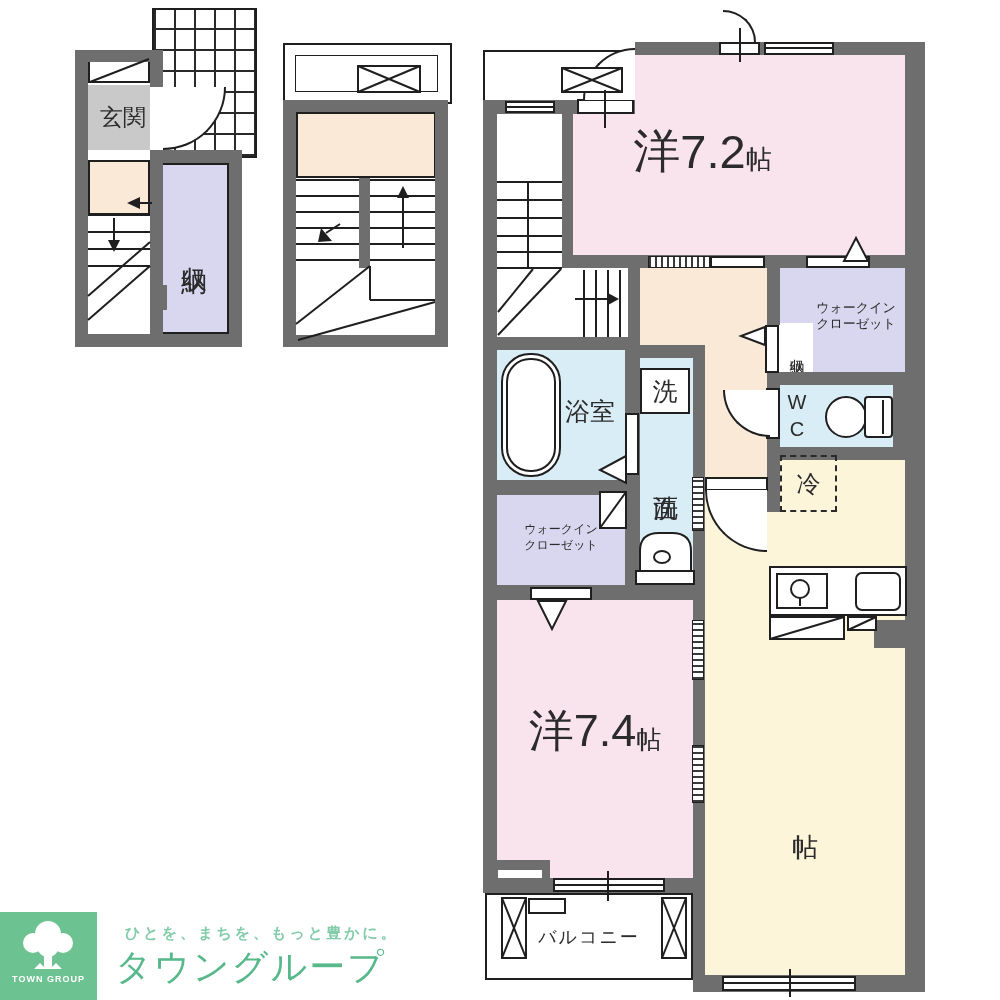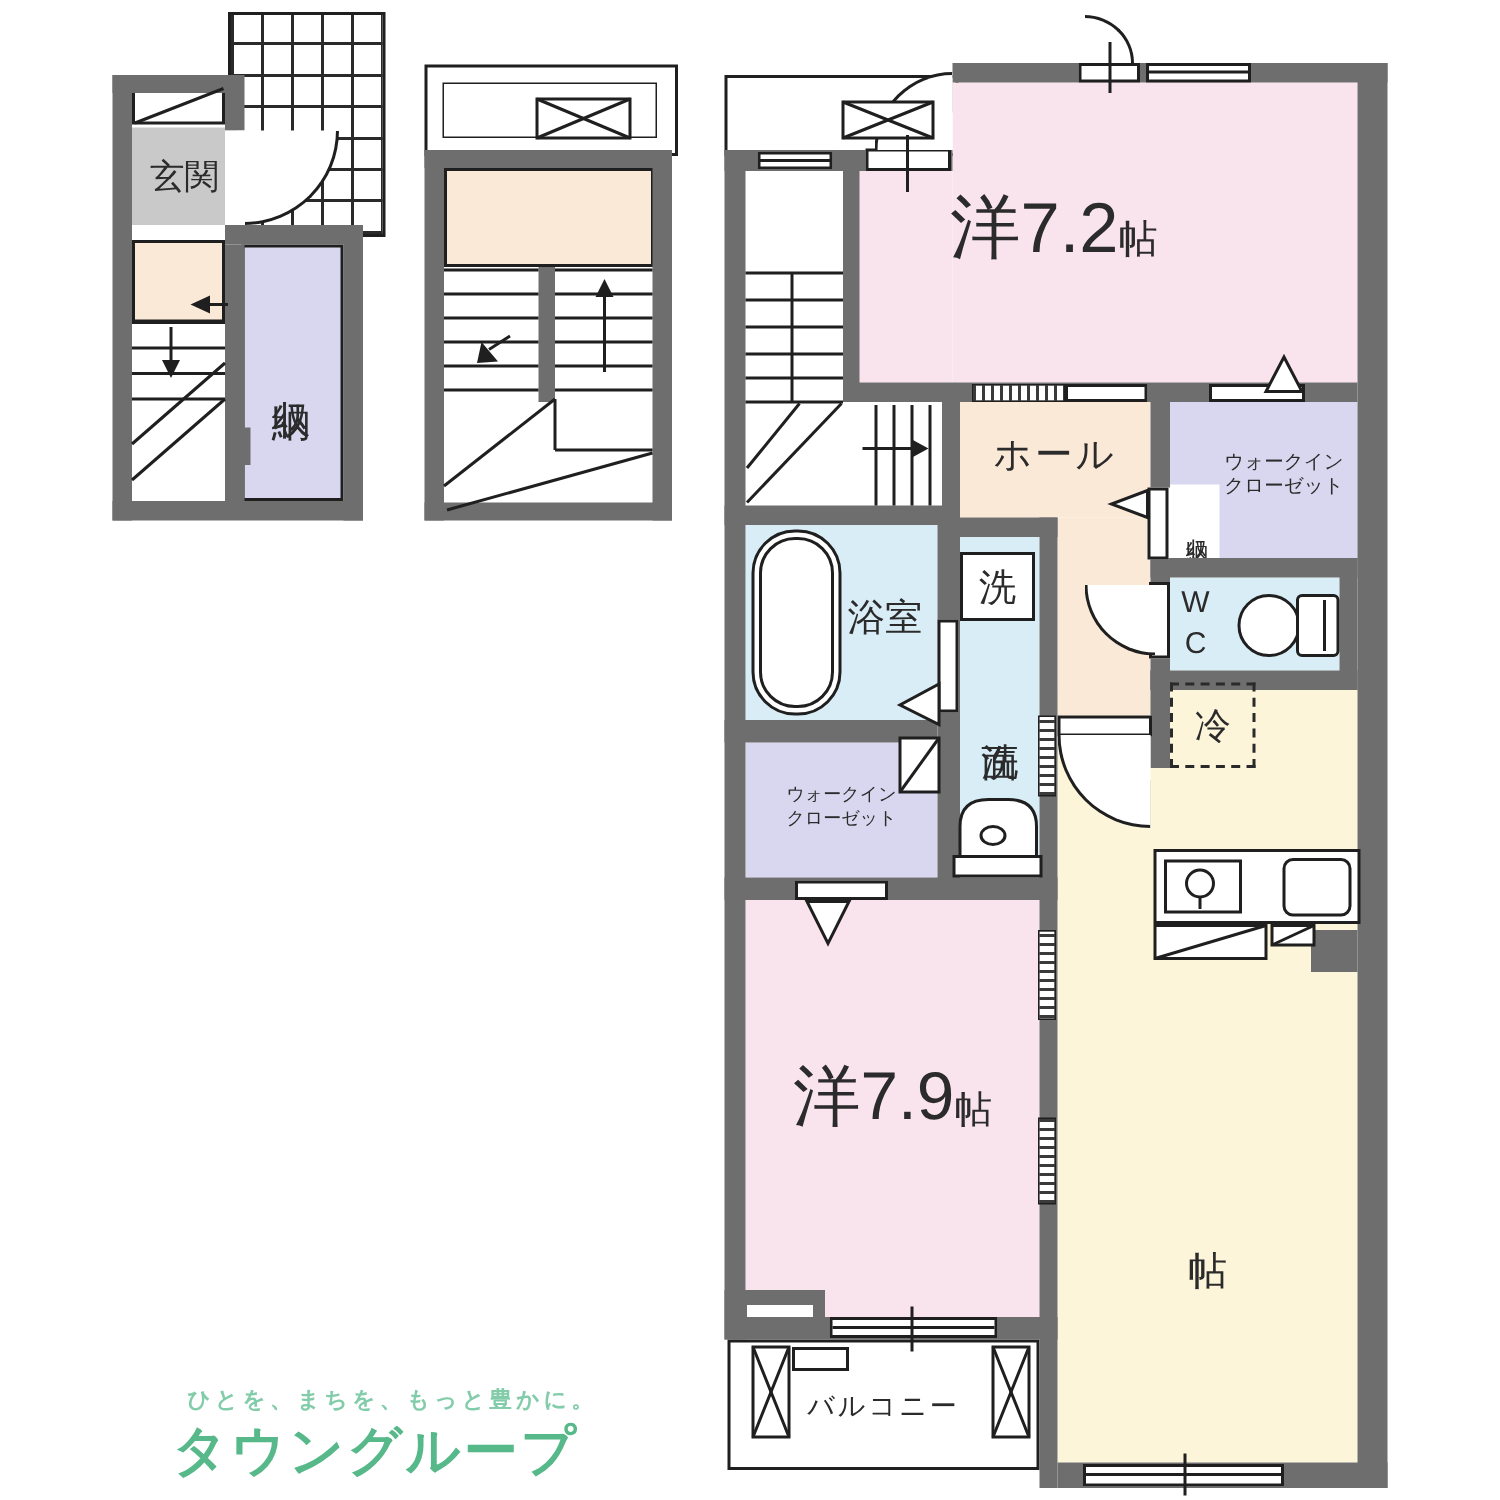--- a/index.html
+++ b/index.html
@@ -22,21 +22,21 @@
   .tiles{position:absolute;background-color:#fff;border:2px solid var(--ink,#1f1f1f);
          background-image:repeating-linear-gradient(0deg,#2a2a2a 0 2px,transparent 2px 21px),
                           repeating-linear-gradient(90deg,#2a2a2a 0 2px,transparent 2px 20px);}
   .dashedbox{position:absolute;border:2px dashed #2a2a2a;display:flex;align-items:center;justify-content:center;box-sizing:border-box;}
   svg.overlay{position:absolute;left:0;top:0;pointer-events:none;}
   #logo-square{position:absolute;left:0;top:912px;width:97px;height:88px;background:var(--green_square,#6cc291);
                display:flex;flex-direction:column;align-items:center;justify-content:flex-start;}
   #logo-mark-text{color:#fff;font-size:9px;letter-spacing:1px;font-weight:bold;margin-top:-2px;}
   #logo-tagline{position:absolute;left:125px;top:924px;font-size:15px;font-weight:bold;
                 color:var(--green_tagline,#82ccaa);letter-spacing:3px;}
-  #logo-brand{position:absolute;left:115px;top:943px;font-size:36px;font-weight:bold;
+  #logo-brand{position:absolute;left:115px;top:943px;font-size:36px;font-weight:normal;
               color:var(--green_brand,#57b88a);letter-spacing:2px;}
 </style>
 </head>
 <body>
 
 <div id="stage">
 
   <div class="tiles" style="left:152px;top:8px;width:101px;height:146px;"></div>
 
   <div class="room" style="left:88px;top:85px;width:70px;height:65px;background:var(--graybox,#c9c9c9);">
@@ -266,37 +266,49 @@
       <line x1="662" y1="898" x2="686" y2="958"></line>
         <line x1="686" y1="898" x2="662" y2="958"></line>
     </g>
   </svg>
 
   <div class="lbl" style="left:580px;top:118px;width:245px;height:66px;font-size:47px;">
     <span>洋</span>
       <span>7.2</span>
       <span class="unit" style="font-size:26px;margin-top:16px;">帖</span>
   </div>
-  <div class="lbl" style="left:640px;top:282px;width:127px;height:40px;font-size:25px;letter-spacing:2px;">ホール</div>
   <div class="lbl" style="left:806px;top:296px;width:100px;height:40px;font-size:13px;line-height:1.25;text-align:center;">
     <span><span>ウォークイン</span><br><span>クローゼット</span></span>
   </div>
   <div class="lbl" style="left:782px;top:386px;width:30px;height:60px;font-size:20px;line-height:1.35;text-align:center;">
     <span><span>W</span><br><span>C</span></span>
   </div>
   <div class="lbl" style="left:554px;top:394px;width:72px;height:34px;font-size:25px;">浴室</div>
   <div class="lbl vtext" style="left:640px;top:425px;width:53px;height:105px;font-size:25px;">洗面</div>
   <div class="lbl" style="left:497px;top:516px;width:128px;height:44px;font-size:12px;line-height:1.3;text-align:center;">
     <span><span>ウォークイン</span><br><span>クローゼット</span></span>
   </div>
   <div class="lbl" style="left:497px;top:698px;width:196px;height:66px;font-size:45px;">
     <span>洋</span>
-      <span>7.9</span>
+      <span>7.4</span>
       <span class="unit" style="font-size:25px;margin-top:16px;">帖</span>
   </div>
   <div class="lbl" style="left:705px;top:810px;width:200px;height:58px;font-size:45px;">
       <span class="unit" style="font-size:26px;margin-top:16px;">帖</span>
   </div>
 
+  <div id="logo-square">
+    <svg width="97" height="64" viewBox="0 0 97 64">
+      <g fill="#ffffff">
+        <circle cx="48" cy="22" r="13"></circle>
+        <circle cx="33" cy="31" r="10"></circle>
+        <circle cx="63" cy="31" r="10"></circle>
+        <circle cx="48" cy="34" r="11"></circle>
+        <rect x="44" y="40" width="8" height="17"></rect>
+        <path d="M34,57 L62,57 L56,51 L52,55 L44,55 L40,51 Z"></path>
+      </g>
+    </svg>
+    <span id="logo-mark-text">TOWN GROUP</span>
+  </div>
   <div id="logo-tagline">ひとを、まちを、もっと豊かに。</div>
   <div id="logo-brand">タウングループ</div>
 
 </div>
 
 </body></html>

